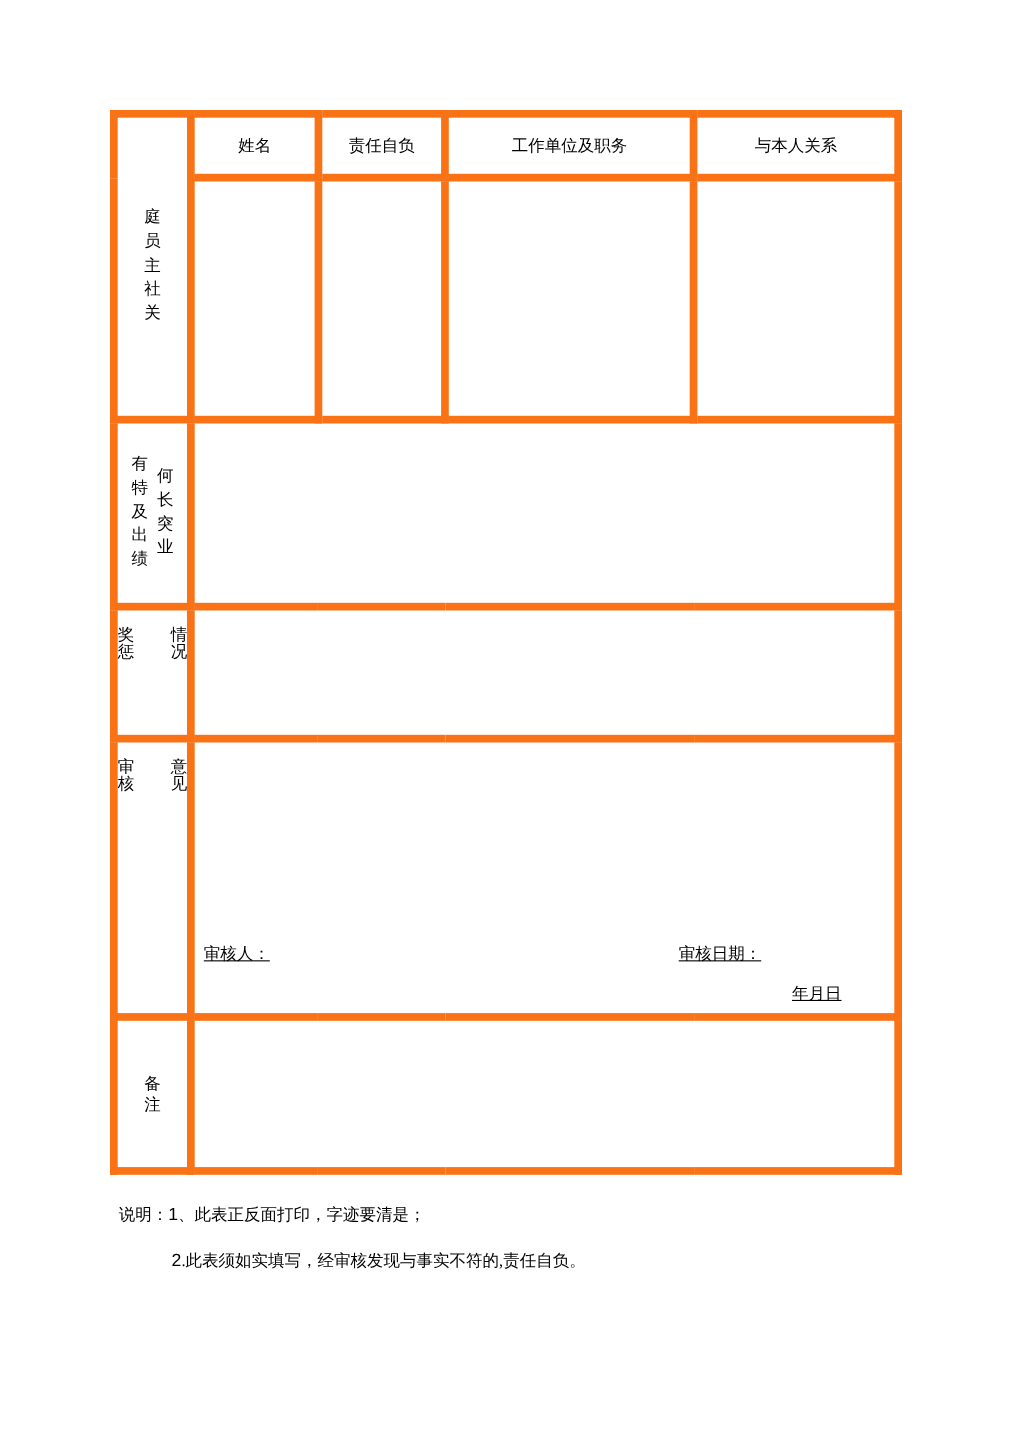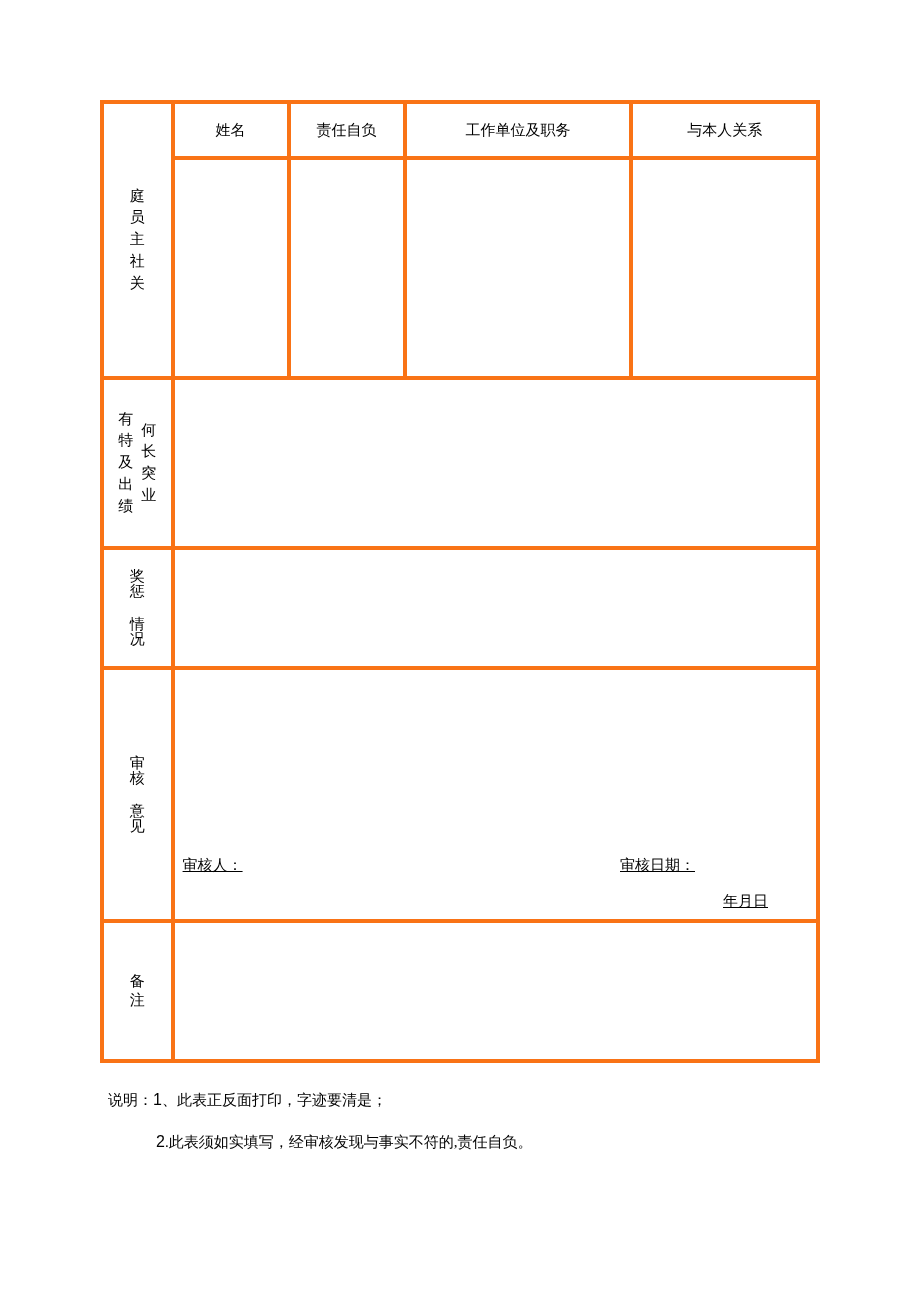--- a/index.html
+++ b/index.html
@@ -14,21 +14,21 @@
     }
     .page {
       padding: 100px 100px 0 100px;
     }
     table.main {
       width: 100%;
       border-collapse: collapse;
       table-layout: fixed;
     }
     table.main td {
-      border: 4px solid #f97316;
+      border: 7px solid #f97316;
       vertical-align: middle;
       padding: 16px;
     }
     .hdr {
       text-align: center;
       height: 56px;
       font-size: 15px;
     }
     .rowhead-vert {
       text-align: center;
@@ -46,23 +46,22 @@
       align-items: center;
       line-height: 1.45;
       font-size: 15px;
     }
     .rowhead-2 {
       text-align: center;
       font-size: 15px;
     }
     .two-line {
       display: flex;
-      flex-direction: column;
+      flex-direction: row;
       justify-content: center;
-      align-items: center;
       gap: 18px;
       height: 100%;
       line-height: 1;
     }
     .audit-cell {
       position: relative;
     }
     .audit-bottom {
       position: absolute;
       left: 8px;

